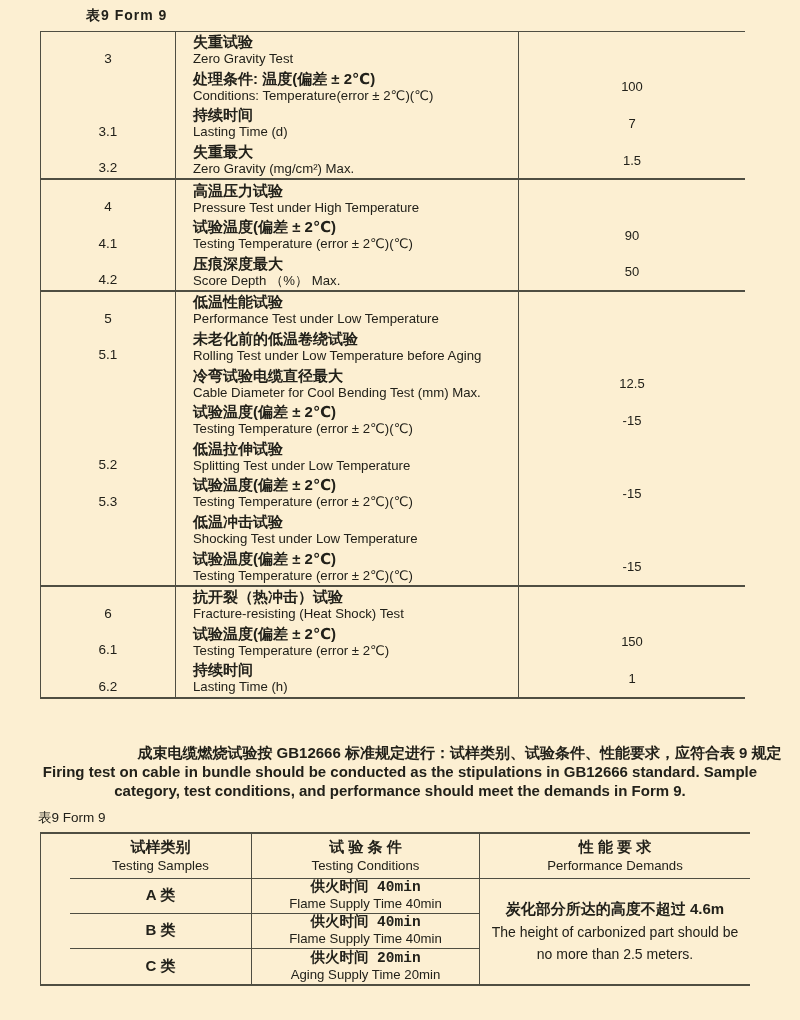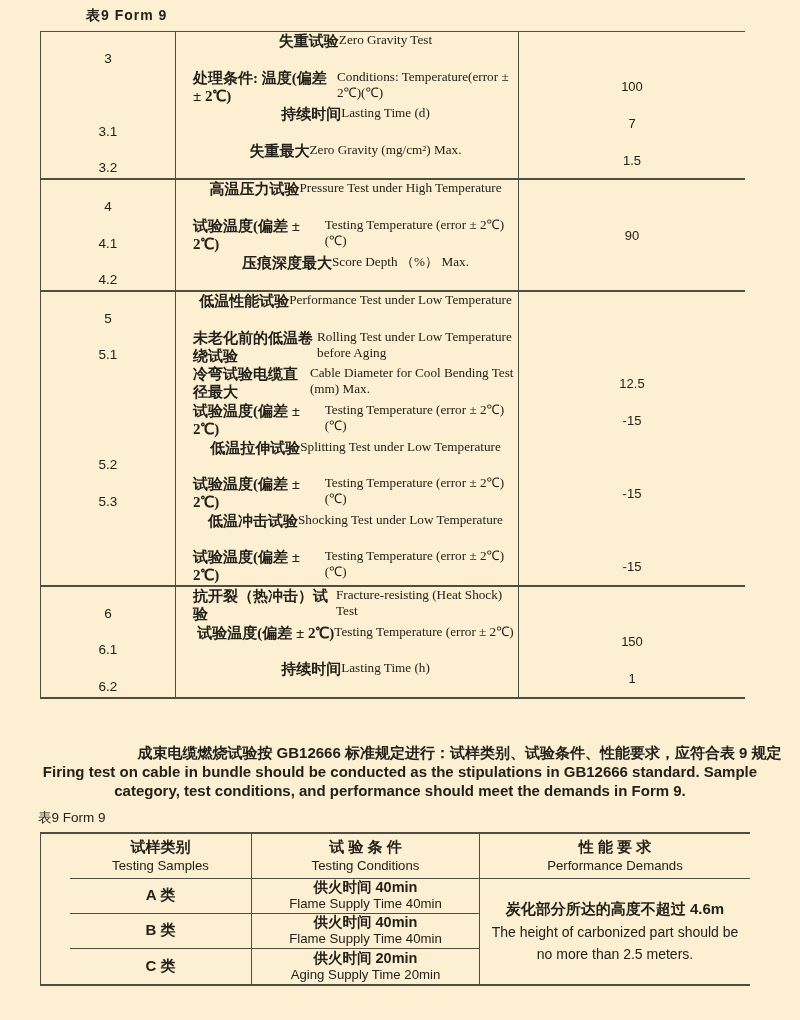--- a/index.html
+++ b/index.html
@@ -13,21 +13,21 @@
   .page{position:relative;width:800px;height:1020px;background:var(--bg);overflow:hidden;}
 
   
   .t1-title{padding:7px 0 6px 86px;font-size:14px;font-weight:bold;letter-spacing:1px;}
 
   
   .t1{margin-left:40px;width:705px;border-top:1.6px solid var(--line);border-left:1.6px solid var(--line);}
   .sect{border-bottom:2.2px solid var(--line);}
   .trow{display:flex;height:36.6px;align-items:stretch;}
   .c-num{width:135px;border-right:1.5px solid var(--line);display:flex;align-items:flex-end;justify-content:center;padding-bottom:3px;font-size:13.5px;}
-  .c-desc{width:343px;border-right:1.5px solid var(--line);display:flex;flex-direction:row;justify-content:center;padding-left:17px;font-family:Liberation Serif, serif;}
+  .c-desc{width:343px;border-right:1.5px solid var(--line);display:flex;flex-direction:column;justify-content:center;padding-left:17px;}
   .c-desc .zh{font-size:15px;line-height:18px;font-weight:600;}
   .c-desc .en{font-size:13.2px;line-height:16px;}
   .c-val{flex:1;display:flex;align-items:center;justify-content:center;font-size:13px;}
 
   
   .para{margin-top:44px;}
   .para-zh{padding-left:119px;text-align:center;font-size:15px;font-weight:bold;line-height:19px;}
   .para-en{text-align:center;font-size:15px;font-weight:bold;line-height:19px;padding:0 30px;}
 
   
@@ -39,21 +39,21 @@
   .t2-head .hc .en{font-size:13.2px;line-height:17px;}
   .col1{width:182px;border-right:1.5px solid var(--line);}
   .col2{width:228px;border-right:1.5px solid var(--line);}
   .col3{flex:1;}
   .t2-body{display:flex;}
   .t2-left{width:410px;}
   .t2-row{display:flex;height:35px;}
   .t2-row.sep{border-bottom:1.5px solid var(--line);}
   .cell-sample{width:182px;border-right:1.5px solid var(--line);display:flex;align-items:center;justify-content:center;font-size:15px;font-weight:600;}
   .cell-cond{width:228px;border-right:1.5px solid var(--line);display:flex;flex-direction:column;align-items:center;justify-content:center;}
-  .cell-cond .zh{font-size:14.5px;line-height:17px;font-weight:600;}
+  .cell-cond .zh{font-size:14.5px;line-height:17px;font-weight:600;font-family:Liberation Mono, monospace;}
   .cell-cond .en{font-size:13.2px;line-height:16px;}
   .t2-perf{flex:1;display:flex;flex-direction:column;align-items:center;justify-content:center;}
   .t2-perf .zh{font-size:15px;line-height:24px;font-weight:600;}
   .t2-perf .en{font-size:14px;line-height:22px;}
 </style>
 </head>
 <body>
 
 <div class="page">
 
@@ -112,20 +112,21 @@
           <div class="en">Testing Temperature (error ± 2℃)(℃)</div>
         </div>
         <div class="c-val">90</div>
       </div>
       <div class="trow">
         <div class="c-num">4.2</div>
         <div class="c-desc">
           <div class="zh">压痕深度最大</div>
           <div class="en">Score Depth （%） Max.</div>
         </div>
+        <div class="c-val">50</div>
       </div>
     </div>
 
     <div class="sect">
       <div class="trow">
         <div class="c-num">5</div>
         <div class="c-desc">
           <div class="zh">低温性能试验</div>
           <div class="en">Performance Test under Low Temperature</div>
         </div>

